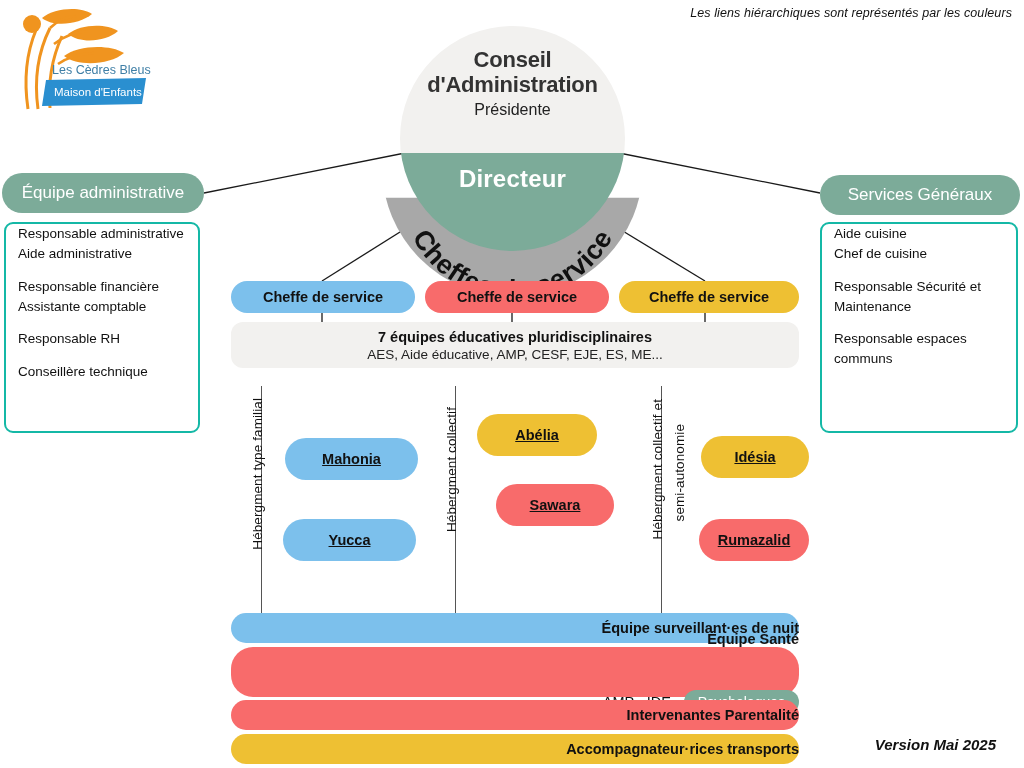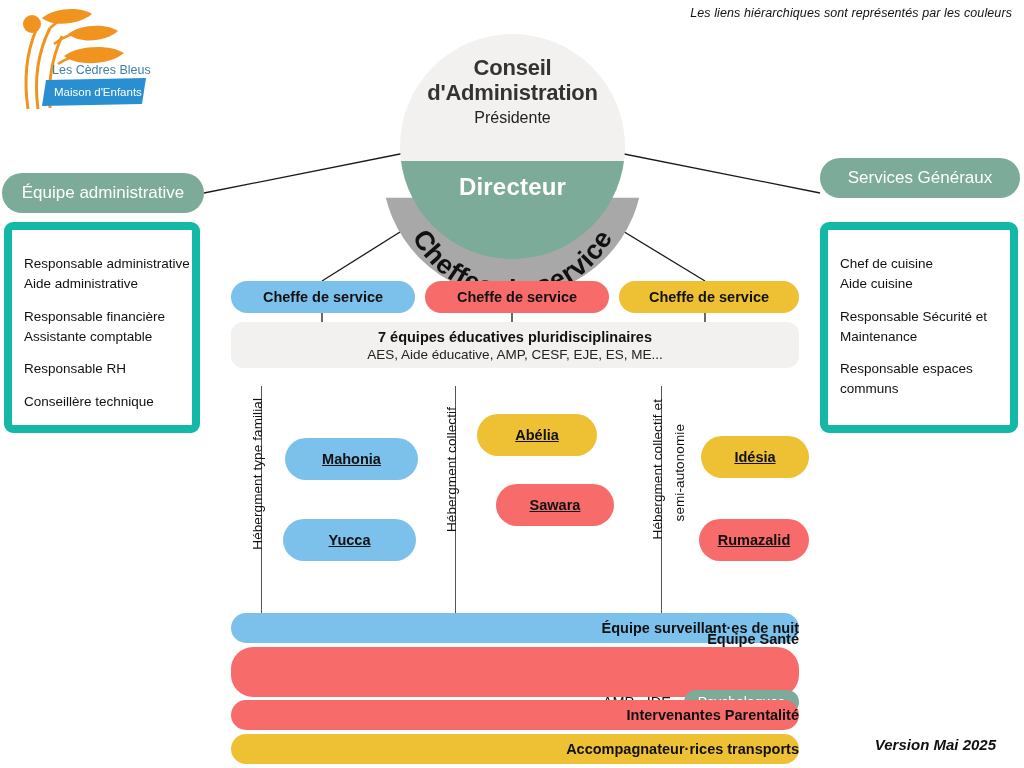--- a/index.html
+++ b/index.html
@@ -43,21 +43,21 @@
   }
   .core-arc-text{
     position:absolute;left:-18px;top:18px;width:261px;height:261px;z-index:3;
   }
   .core-arc-text text{
     font-family:"Liberation Sans", sans-serif;
     font-size:27px;font-weight:bold;fill:#111;
     letter-spacing:.5px;
   }
   .core-disc{
-    position:absolute;left:0;top:16px;width:225px;height:225px;
+    position:absolute;left:0;top:8px;width:225px;height:225px;
     border-radius:50%;overflow:hidden;z-index:2;
   }
   .core-top{
     position:absolute;left:0;top:0;width:100%;height:56.5%;
     background:#f2f1ef;
     display:flex;flex-direction:column;align-items:center;justify-content:flex-start;
     padding-top:22px;box-sizing:border-box;
   }
   .core-bot{
     position:absolute;left:0;top:56.5%;width:100%;height:43.5%;
@@ -74,28 +74,28 @@
 
   
   .side-head{
     position:absolute;z-index:3;
     background:#7cab99;border-radius:22px;
     color:#fff;font-size:17px;
     display:flex;align-items:center;justify-content:center;
     height:40px;
   }
   .side-head.left{left:2px;top:173px;width:202px;}
-  .side-head.right{left:820px;top:158px;width:200px;text-align:center;}
+  .side-head.right{left:820px;top:175px;width:200px;text-align:center;}
 
   
   .side-box{
     position:absolute;z-index:3;
-    border:8px solid #14b8a6;border-radius:9px;
+    border:2px solid #14b8a6;border-radius:9px;
     background:#fff;box-sizing:border-box;
-    padding:24px 12px 8px 12px;
+    padding:0 12px 8px 12px;
   }
   .side-box.left{left:4px;top:222px;width:196px;height:211px;}
   .side-box.right{left:820px;top:222px;width:198px;height:211px;}
   .side-box .ln{font-size:13.5px;line-height:1.47;color:#111;white-space:nowrap;}
   .side-box.right .ln{white-space:normal;}
   .side-box .gap{height:13px;}
 
   
   .pill{
     position:absolute;z-index:3;
@@ -247,22 +247,22 @@
     <div class="ln">Responsable financière</div>
     <div class="ln">Assistante comptable</div>
     <div class="gap"></div>
     <div class="ln">Responsable RH</div>
     <div class="gap"></div>
     <div class="ln">Conseillère technique</div>
   </div>
 
   <div class="side-head right">Services Généraux</div>
   <div class="side-box right">
+    <div class="ln">Aide cuisine</div>
     <div class="ln">Chef de cuisine</div>
-    <div class="ln">Aide cuisine</div>
     <div class="gap"></div>
     <div class="ln">Responsable Sécurité et Maintenance</div>
     <div class="gap"></div>
     <div class="ln">Responsable espaces communs</div>
   </div>
 
   <div class="pill chef chef1 c-blue">Cheffe de service</div>
   <div class="pill chef chef2 c-red">Cheffe de service</div>
   <div class="pill chef chef3 c-yellow">Cheffe de service</div>
 

